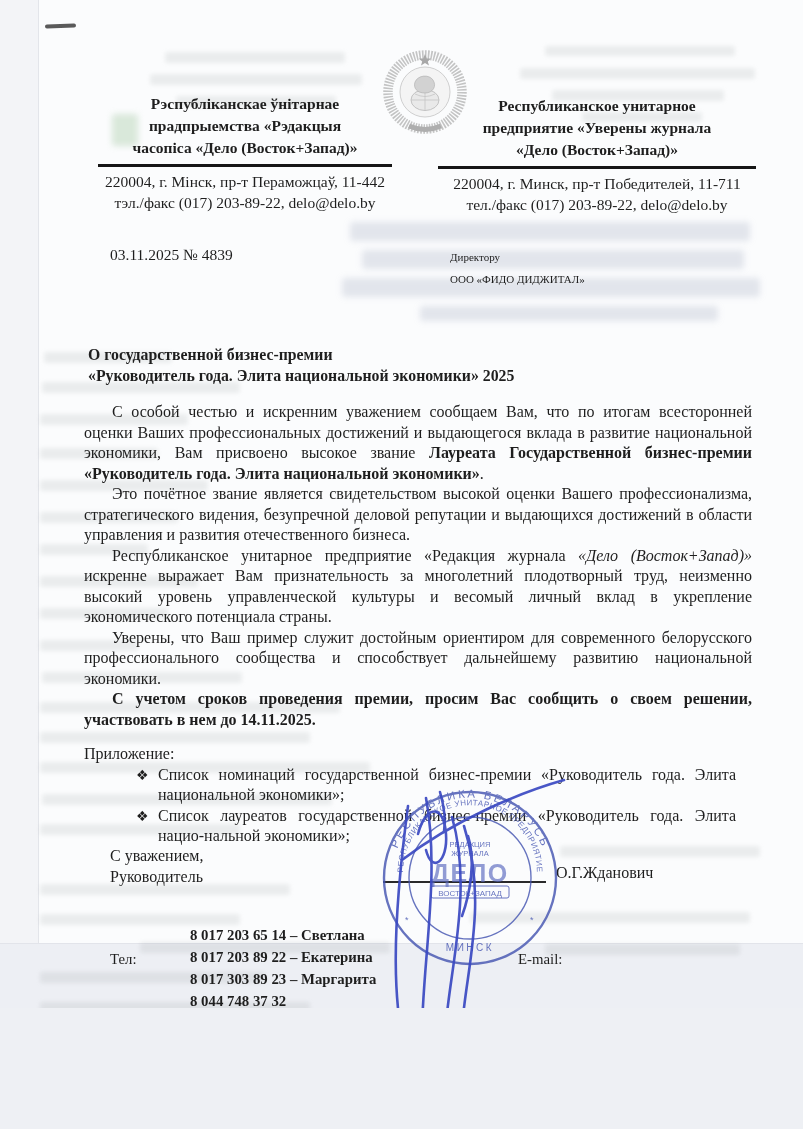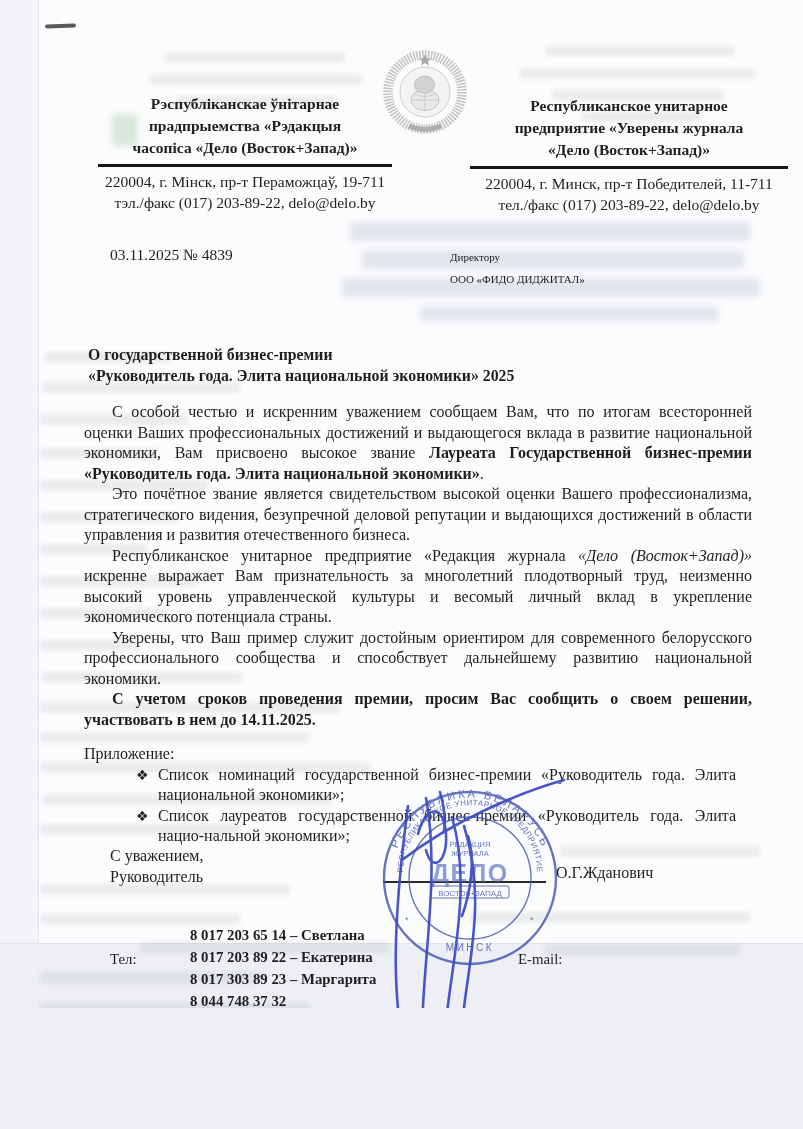--- a/index.html
+++ b/index.html
@@ -11,21 +11,21 @@
 
   
   .ghost{position:absolute;border-radius:3px;filter:blur(2px);}
   .ghost.g{background:rgba(125,132,128,0.13);}
   .ghost.b{background:rgba(128,140,172,0.20);filter:blur(3px);}
   .ghost.gr{background:rgba(140,185,140,0.30);filter:blur(3px);}
 
   
   .lh-block{position:absolute;text-align:center;}
   .lh-left{left:90px;top:93px;width:310px;}
-  .lh-right{left:464px;top:95px;width:330px;}
+  .lh-right{left:432px;top:95px;width:330px;}
   .lh-org{font-weight:bold;font-size:15.5px;line-height:22px;}
   .lh-rule{height:3px;background:#161616;margin:5px auto 4px auto;}
   .lh-left .lh-rule{width:294px;}
   .lh-right .lh-rule{width:318px;}
   .lh-addr{font-size:15.5px;line-height:21px;}
 
   .ref-line{position:absolute;left:110px;top:246px;font-size:15.5px;}
   .addressee{position:absolute;left:450px;top:246px;font-size:11px;line-height:22px;}
 
   .subject{position:absolute;left:88px;top:344px;width:620px;font-weight:bold;font-size:15.8px;line-height:21px;}
@@ -116,21 +116,21 @@
   </svg>
 
   <div class="lh-block lh-left">
     <div class="lh-org">
       <div>Рэспубліканскае ўнітарнае</div>
       <div>прадпрыемства «Рэдакцыя</div>
       <div>часопіса «Дело (Восток+Запад)»</div>
     </div>
     <div class="lh-rule"></div>
     <div class="lh-addr">
-      <div>220004, г. Мінск, пр-т Пераможцаў, 19-711</div>
+      <div>220004, г. Мінск, пр-т Пераможцаў, 11-442</div>
       <div>тэл./факс (017) 203-89-22,  delo@delo.by</div>
     </div>
   </div>
 
   <div class="lh-block lh-right">
     <div class="lh-org">
       <div>Республиканское унитарное</div>
       <div>предприятие «Уверены журнала</div>
       <div>«Дело (Восток+Запад)»</div>
     </div>

